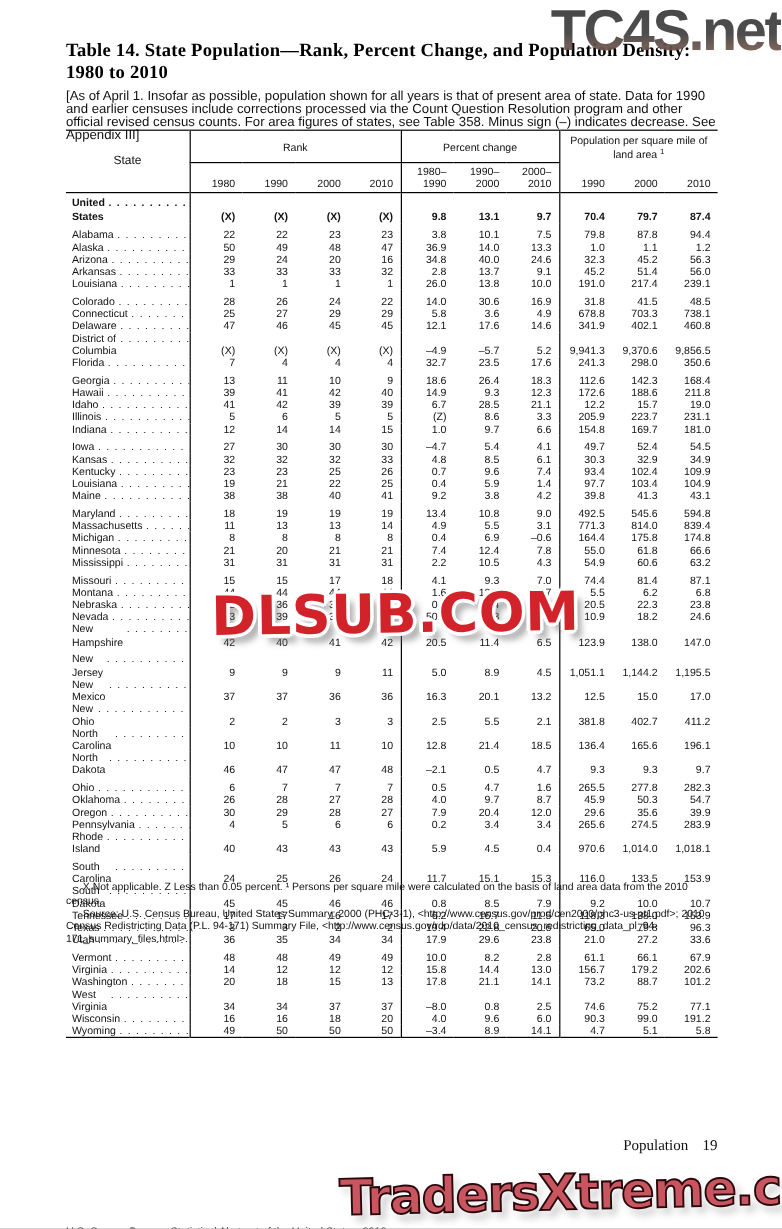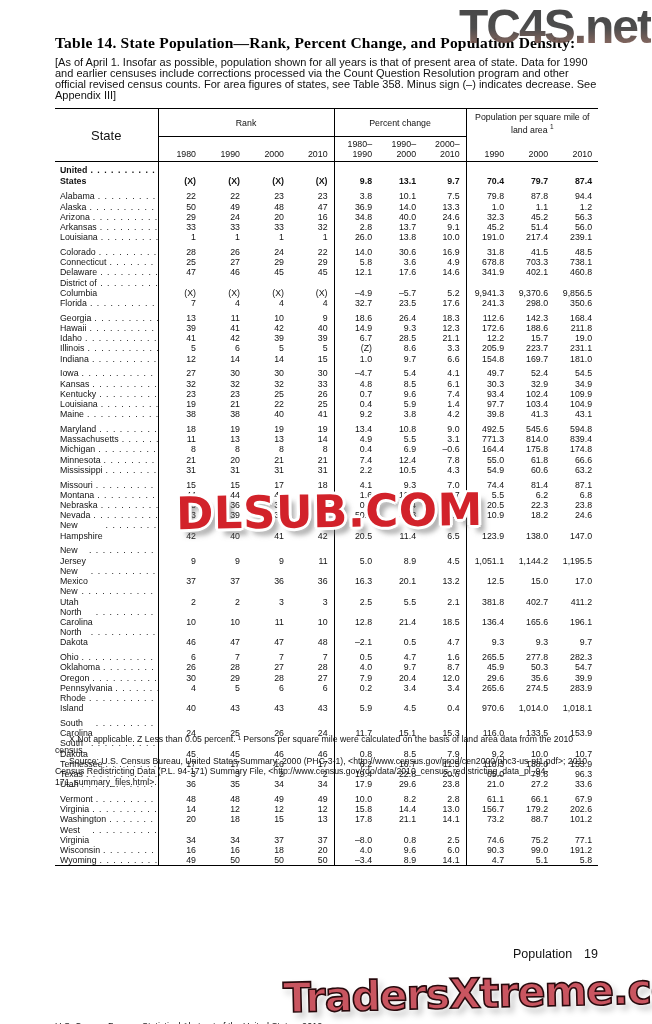--- a/index.html
+++ b/index.html
@@ -17,39 +17,39 @@
   .head-note { margin-top:5px; font-size:11px; line-height:11px; color:#111; }
   
   table.pop {
     position:absolute; left:55px; top:108px; width:543px;
     border-collapse:collapse; table-layout:fixed;
     border-top:1px solid #000; border-bottom:1px solid #000;
     font-size:8.8px; color:#111;
   }
   thead { border-bottom:1px solid #000; }
   th { font-weight:normal; padding:0; }
-  th.state-h { text-align:center; vertical-align:middle; font-size:13px;margin-top:23px; }
+  th.state-h { text-align:center; vertical-align:middle; font-size:10px;margin-top:23px; }
   th.grp-label { text-align:center; vertical-align:middle; padding:3px 2px 2px; line-height:10px; }
   th.grp-label sup { font-size:6.5px; }
   .underline { border-bottom:1px solid #000; }
   tr.year-row th { text-align:right; vertical-align:bottom; padding:3px 6px 2px 0; line-height:9.5px;margin-left:40px; }
   .bl { border-left:1px solid #000; }
   td { padding:0; line-height:10.2px; height:10.2px; vertical-align:bottom; }
   td.state { padding-left:5px; overflow:hidden; }
   td.state .cellflex { display:flex; align-items:baseline;justify-content:space-between; }
   td.state .dots { flex:1 1 auto; overflow:hidden; white-space:nowrap; padding:0 3px 0 3px; }
   td.state .dots::before { content:". . . . . . . . . . . . . . . . . . . . . . . . . . . . ."; letter-spacing:1px; }
   td.num { text-align:right; padding-right:6px; white-space:nowrap; }
   tr.us td { font-weight:bold; }
   tr.us td { padding-top:3px; padding-bottom:1px; }
   tr.gap td { padding-top:4.6px; }
   
   .footnotes { position:absolute; left:55px; top:734px; width:545px; font-size:8.7px; line-height:10.8px; }
   .footnotes p { margin:0; text-indent:14px; }
-  .page-num { position:absolute; top:947px; right:54px; font-size:12.5px; color:#111; }
+  .page-num { position:absolute; top:947px; right:54px; font-size:12.5px; color:#111;font-family:Liberation Serif, serif; }
   .page-num .pn { margin-left:12px; }
   .source-line { position:absolute; left:55px; top:1021px; font-size:9px; color:#111; }
   
   .wm { position:absolute; white-space:nowrap; pointer-events:none; }
   .wm-top {
     top:3px; right:1px;
     font-family:Liberation Sans, sans-serif; font-weight:bold;
     font-size:48px; line-height:1; letter-spacing:-2px;
     color:#433a38; opacity:.93;
   }
@@ -81,20 +81,21 @@
   }
 </style>
 </head>
 <body>
 
 <div class="page">
 
   <div class="header-block">
     <div class="doc-title">
       <div>Table 14. State Population—Rank, Percent Change, and Population Density:</div>
+      <div>1980 to 2010</div>
     </div>
     <div class="head-note">[As of April 1. Insofar as possible, population shown for all years is that of present area of state. Data for 1990 and earlier censuses include corrections processed via the Count Question Resolution program and other official revised census counts. For area figures of states, see Table 358. Minus sign (–) indicates decrease. See Appendix III]</div>
   </div>
 
   <table class="pop">
     <colgroup>
       <col style="width:103px">
       <col style="width:44px">
         <col style="width:44px">
         <col style="width:44px">
@@ -717,21 +718,21 @@
           <td class="num bl">16.3</td>
           <td class="num">20.1</td>
           <td class="num">13.2</td>
           <td class="num bl">12.5</td>
           <td class="num">15.0</td>
           <td class="num">17.0</td>
         </tr>
         <tr>
           <td class="state">
             <div class="cellflex">
-              <span>New Utah</span>
+              <span>New Ohio</span>
               <span class="dots"></span>
             </div>
           </td>
           <td class="num bl">2</td>
           <td class="num">2</td>
           <td class="num">3</td>
           <td class="num">3</td>
           <td class="num bl">2.5</td>
           <td class="num">5.5</td>
           <td class="num">2.1</td>

